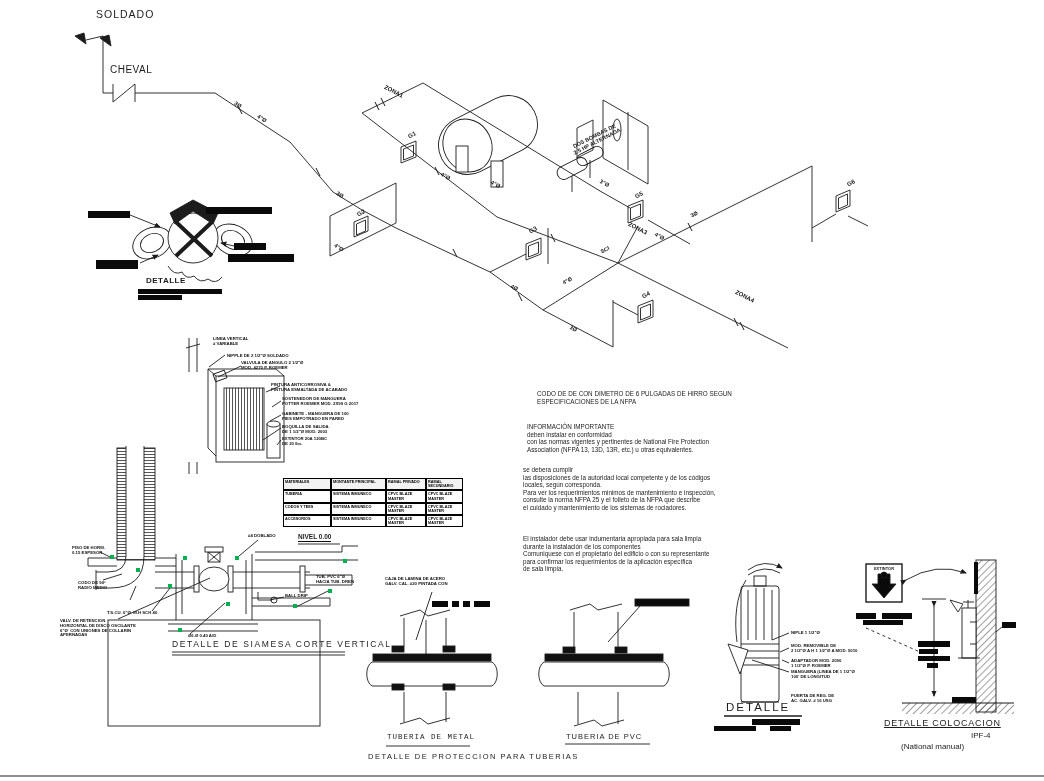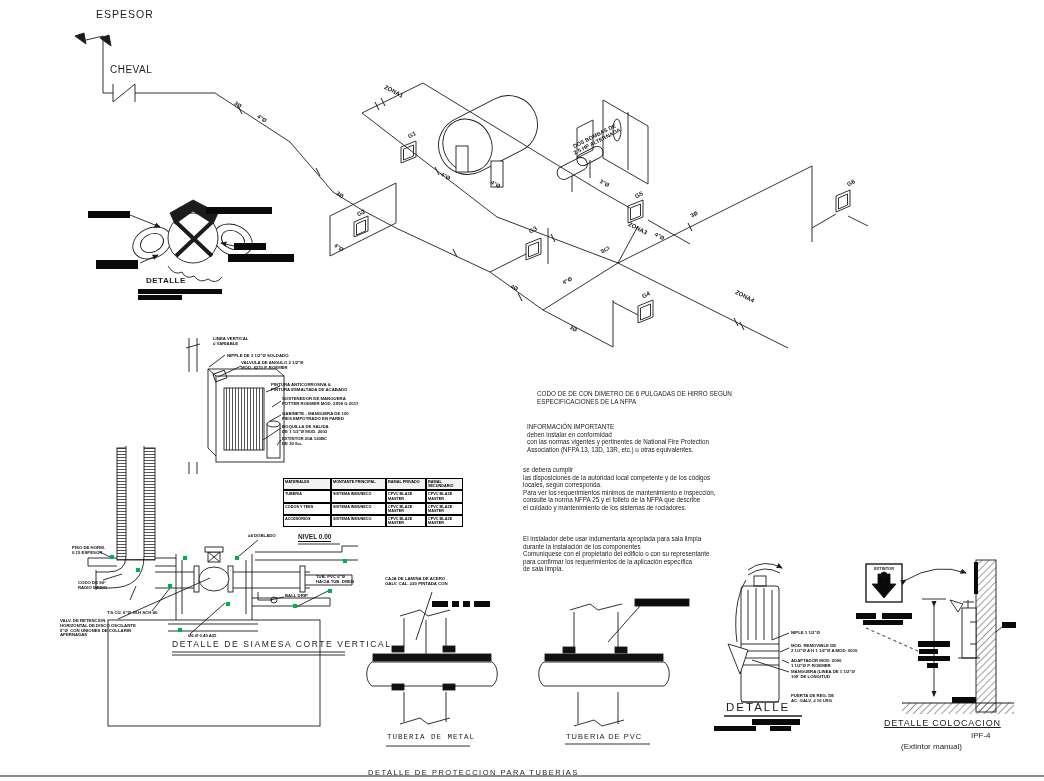--- a/index.html
+++ b/index.html
@@ -13,21 +13,21 @@
   .t-siamesa{left:96px;top:8px;font-size:10.5px;letter-spacing:1px;font-weight:500;}
   .t-cheval{left:110px;top:64px;font-size:10px;letter-spacing:.5px;text-align:center;}
   .t-pump{left:560px;top:150px;width:74px;font-size:5.5px;font-weight:bold;text-align:center;transform:rotate(-27deg);transform-origin:left top;line-height:1.1;}
   .t-det-front{left:146px;top:276px;font-size:8px;font-weight:bold;letter-spacing:.5px;}
   .t-nivel{left:298px;top:533px;font-size:6.5px;font-weight:bold;border-bottom:.8px solid #111;padding-bottom:1px;}
   .t-corte{left:172px;top:639px;font-size:8.5px;letter-spacing:1.6px;}
   .t-notes{font-size:6.3px;line-height:1.2;color:#222;}
   .t-caja{left:385px;top:577px;}
   .t-metal{left:387px;top:733px;font-size:7.5px;letter-spacing:1px;font-family:Liberation Mono, monospace;}
   .t-pvc{left:566px;top:732px;font-size:7.5px;letter-spacing:1px;}
-  .t-prot{left:368px;top:768px;font-size:7.5px;letter-spacing:1.5px;}
+  .t-prot{left:368px;top:752px;font-size:7.5px;letter-spacing:1.5px;}
   .t-extdet{left:726px;top:701px;font-size:11.5px;letter-spacing:2px;}
   .t-sign{left:867px;top:566px;width:34px;text-align:center;font-size:4px;font-weight:bold;}
   .t-coloc1{left:884px;top:718px;font-size:9px;letter-spacing:.8px;text-decoration:underline;}
   .t-coloc2{left:929px;top:731px;font-size:8px;padding-left:42px;}
   .t-coloc3{left:901px;top:742px;font-size:8px;}
   #mat-table{position:absolute;left:283px;top:478px;display:grid;grid-template-columns:48px 55px 40px 37px;}
   #mat-table .cell{border:.6px solid #000;font-size:3.8px;font-weight:bold;color:#000;padding:1px 1px;overflow:hidden;line-height:1.1;}
   #mat-table .hdr{background:#f2f2f2;}
 </style>
 </head>
@@ -270,21 +270,21 @@
         <line x1="435" y1="167" x2="439" y2="175"></line>
         <line x1="551" y1="234" x2="555" y2="242"></line>
         <line x1="453" y1="249" x2="457" y2="257"></line>
         <line x1="518" y1="293" x2="522" y2="301"></line>
         <line x1="688" y1="223" x2="692" y2="231"></line>
         <line x1="734" y1="318" x2="738" y2="326"></line>
         <line x1="740" y1="322" x2="744" y2="330"></line>
       </g>
   </svg>
 
-  <div class="abs t-siamesa">ESPESOR</div>
+  <div class="abs t-siamesa">SOLDADO</div>
   <div class="abs t-cheval">CHEVAL</div>
   <div class="abs t-pump">DOS BOMBAS DE
 2.5 HP ALTERNADA</div>
   <div class="abs t-det-front">DETALLE</div>
 
   <div id="iso-labels">
       <span class="lbl" style="left: 236px; top: 101px; transform: rotate(33deg);">3Ø</span>
       <span class="lbl" style="left: 259px; top: 114px; transform: rotate(33deg);">4"Ø</span>
       <span class="lbl" style="left: 338px; top: 191px; transform: rotate(33deg);">3Ø</span>
       <span class="lbl" style="left: 356px; top: 212px; transform: rotate(-27deg); font-size: 6px;">G2</span>
@@ -396,21 +396,21 @@
 1 1/2"Ø P. ROEMER</span>
       <span class="note" style="left: 791px; top: 670px;">MANGUERA (LINEA DE 1 1/2"Ø
 100' DE LONGITUD</span>
       <span class="note" style="left: 791px; top: 694px;">PUERTA DE REG. DE
 AC. GALV. # 16 USG</span>
     </div>
 
   <div class="abs t-sign">EXTINTOR</div>
   <div class="abs t-coloc1">DETALLE COLOCACION</div>
   <div class="abs t-coloc2">IPF-4</div>
-  <div class="abs t-coloc3">(Extintor manual)</div>
+  <div class="abs t-coloc3">(National manual)</div>
 
   <div id="grips">
       <div class="grip" style="left: 110px; top: 555px; background: rgb(0, 176, 80);"></div>
       <div class="grip" style="left: 136px; top: 568px; background: rgb(0, 176, 80);"></div>
       <div class="grip" style="left: 183px; top: 556px; background: rgb(0, 176, 80);"></div>
       <div class="grip" style="left: 235px; top: 556px; background: rgb(0, 176, 80);"></div>
       <div class="grip" style="left: 168px; top: 584px; background: rgb(0, 176, 80);"></div>
       <div class="grip" style="left: 226px; top: 602px; background: rgb(0, 176, 80);"></div>
       <div class="grip" style="left: 293px; top: 604px; background: rgb(0, 176, 80);"></div>
       <div class="grip" style="left: 178px; top: 628px; background: rgb(0, 176, 80);"></div>

